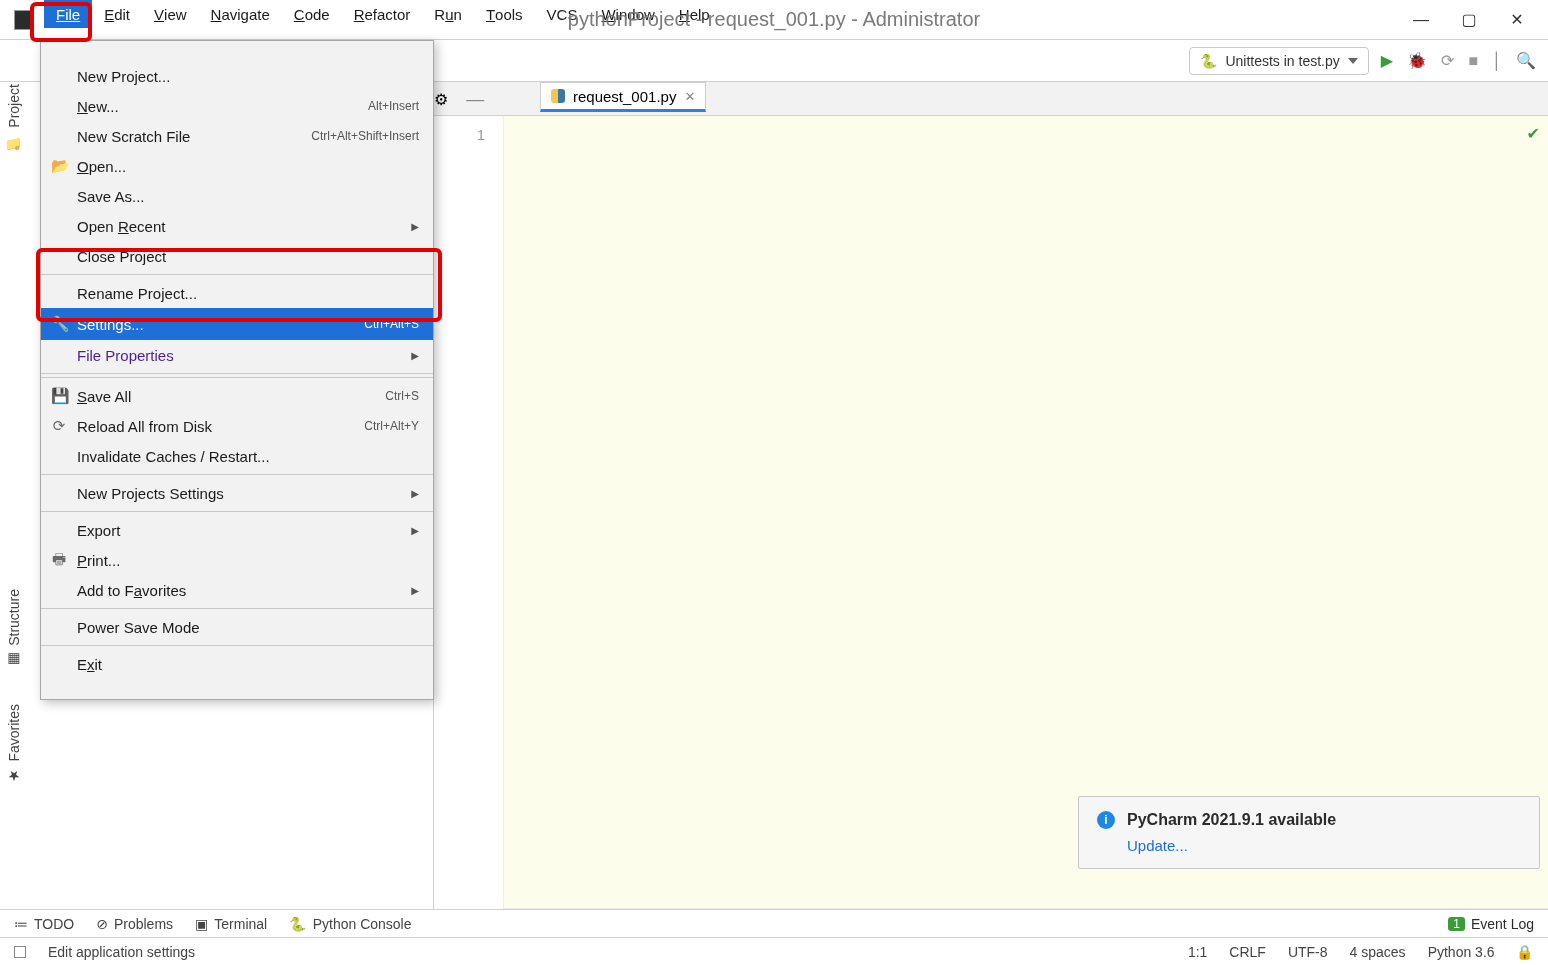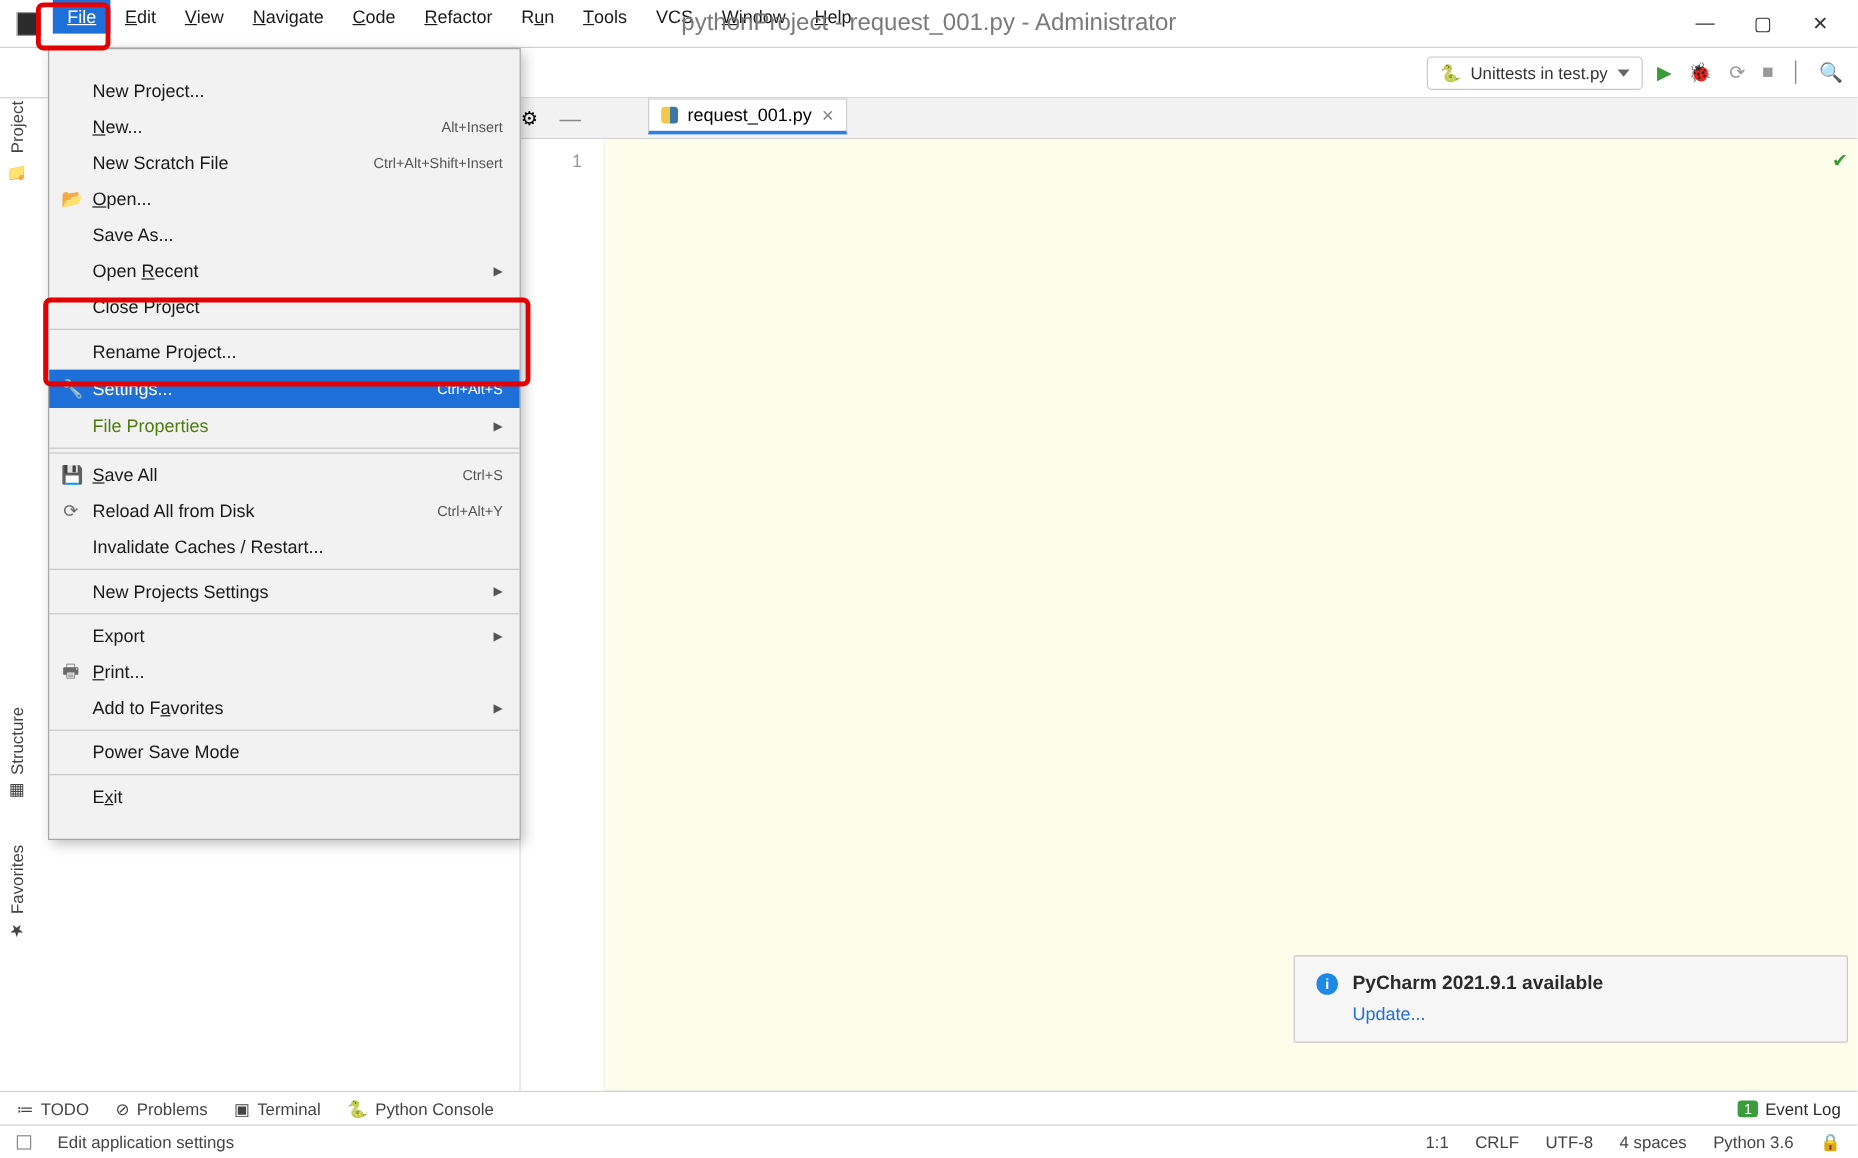--- a/index.html
+++ b/index.html
@@ -72,21 +72,21 @@
   .dropdown .item { height:30px; display:flex; align-items:center; padding:0 14px 0 36px; position:relative; }
   .dropdown .item .ico { position:absolute; left:10px; width:16px; text-align:center; color:#6a6a6a; }
   .dropdown .item .sub { position:absolute; right:14px; color:#555; font-size:12px; }
   .dropdown .item.hasarrow::after { content:"▶"; position:absolute; right:14px; font-size:10px; color:#555; }
   .dropdown .sep { height:1px; background:#c8c8c8; margin:3px 0; }
   .dropdown .item.selected { background:#1e6fd8; color:#fff; }
   .dropdown .item.selected .sub { color:#fff; }
   .dropdown .item.selected .ico { color:#fff; }
   .dropdown .item.settings { height:32px; }
   .dropdown .item u { text-decoration: underline; }
-  .dropdown .item.fileprops { color:#4d7c0f; }
+  .dropdown .item.fileprops { color:#4c1d95; }
 
   
   .notif {
     position:absolute; right:8px; bottom:96px; width:462px; border:1px solid #c8c8c8;
     background:#f6f6f6; border-radius:2px; padding:14px 18px;
   }
   .notif .title { font-weight:600; font-size:16px; color:#2b2b2b; display:flex; align-items:center; gap:12px; }
   .notif .info-icon { width:18px;height:18px;border-radius:50%; background:#1e88e5; color:#fff; font-size:12px; display:flex; align-items:center; justify-content:center; font-weight:bold; }
   .notif .link { color:#1e6fd8; margin-left:30px; margin-top:8px; font-size:15px; }
 

